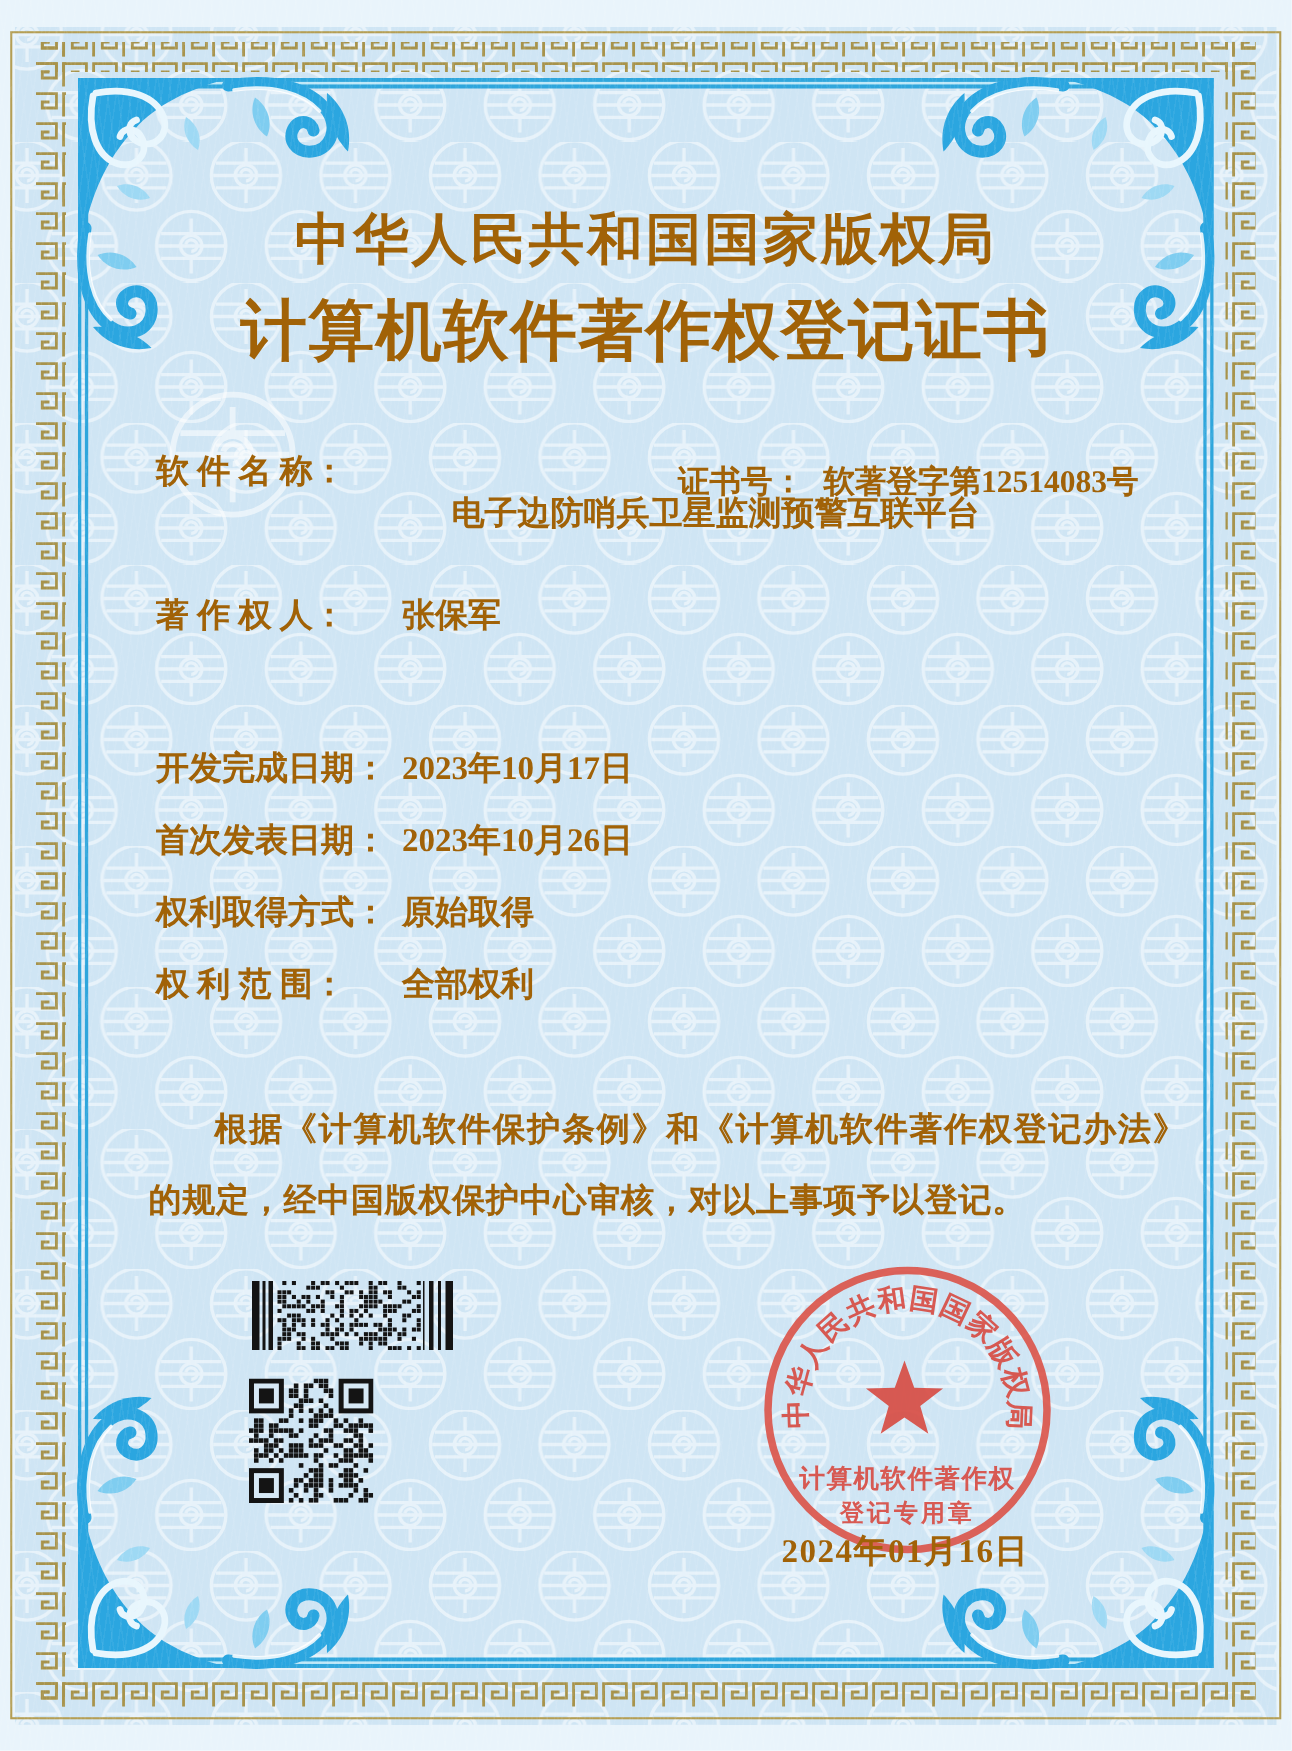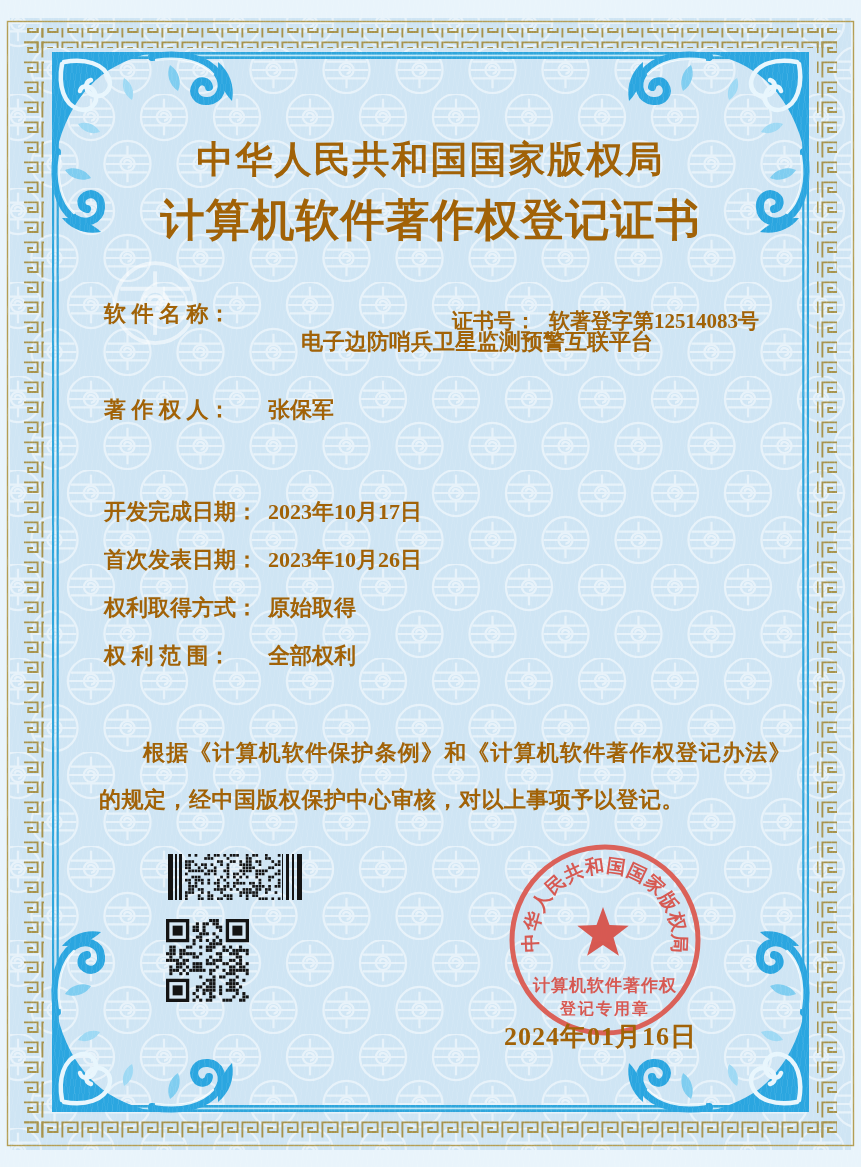--- a/index.html
+++ b/index.html
@@ -20,21 +20,21 @@
   .txt{position:absolute;z-index:3;}
   .title{left:0;right:0;top:135px;text-align:center;font-size:37px;font-weight:bold;letter-spacing:2px;}
   .subtitle{left:0;right:0;top:191px;text-align:center;font-size:44px;font-weight:bold;letter-spacing:1px;}
   .certno{top:259px;right:102px;font-size:21px;font-weight:bold;display:flex;gap:13px;white-space:pre;margin-top:48px;}
   .frow{left:104px;display:flex;font-size:22px;font-weight:bold;line-height:1.25;}
   .flabel{width:164px;flex:none;white-space:pre;}
   .fvalue{white-space:pre;}
   .fvalue .v2{display:block;margin-top:9px;}
   .bodytext{left:99px;width:692px;top:729px;font-size:22px;font-weight:bold;line-height:47px;
     text-indent:2em;text-align:justify;letter-spacing:.5px;}
-  .date{left:504px;top:1019px;font-size:26px;font-weight:bold;letter-spacing:1px;z-index:5;}
+  .date{left:521px;top:1019px;font-size:22px;font-weight:bold;letter-spacing:1px;z-index:5;}
   .barcode{left:168px;top:854px;z-index:3;}
   .qrcode{left:166px;top:919px;z-index:3;}
   .seal{left:497px;top:832px;z-index:4;}
 </style>
 </head>
 <body>
 
 <div class="cert">
 
   <svg class="bg-svg" width="861" height="1167" viewBox="0 0 861 1167" aria-hidden="true">

